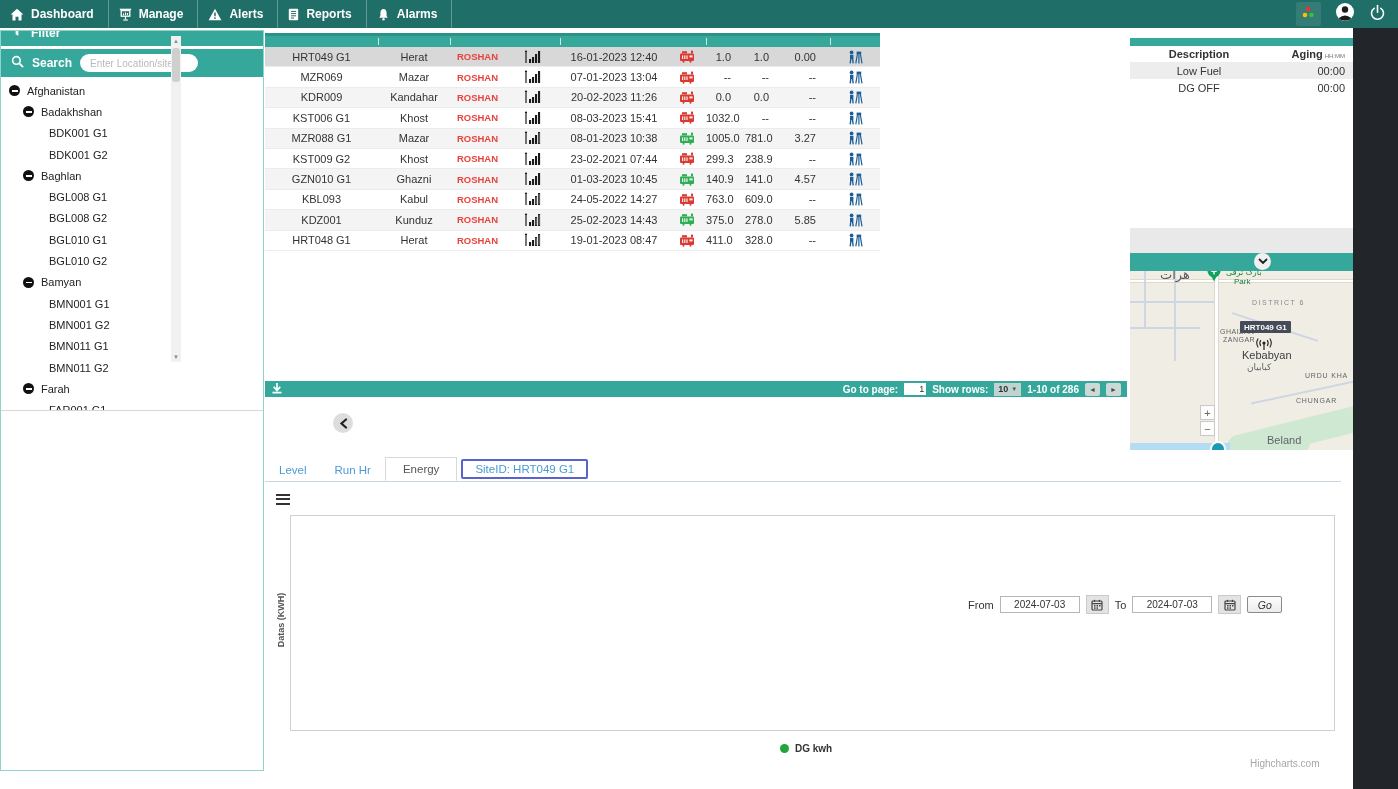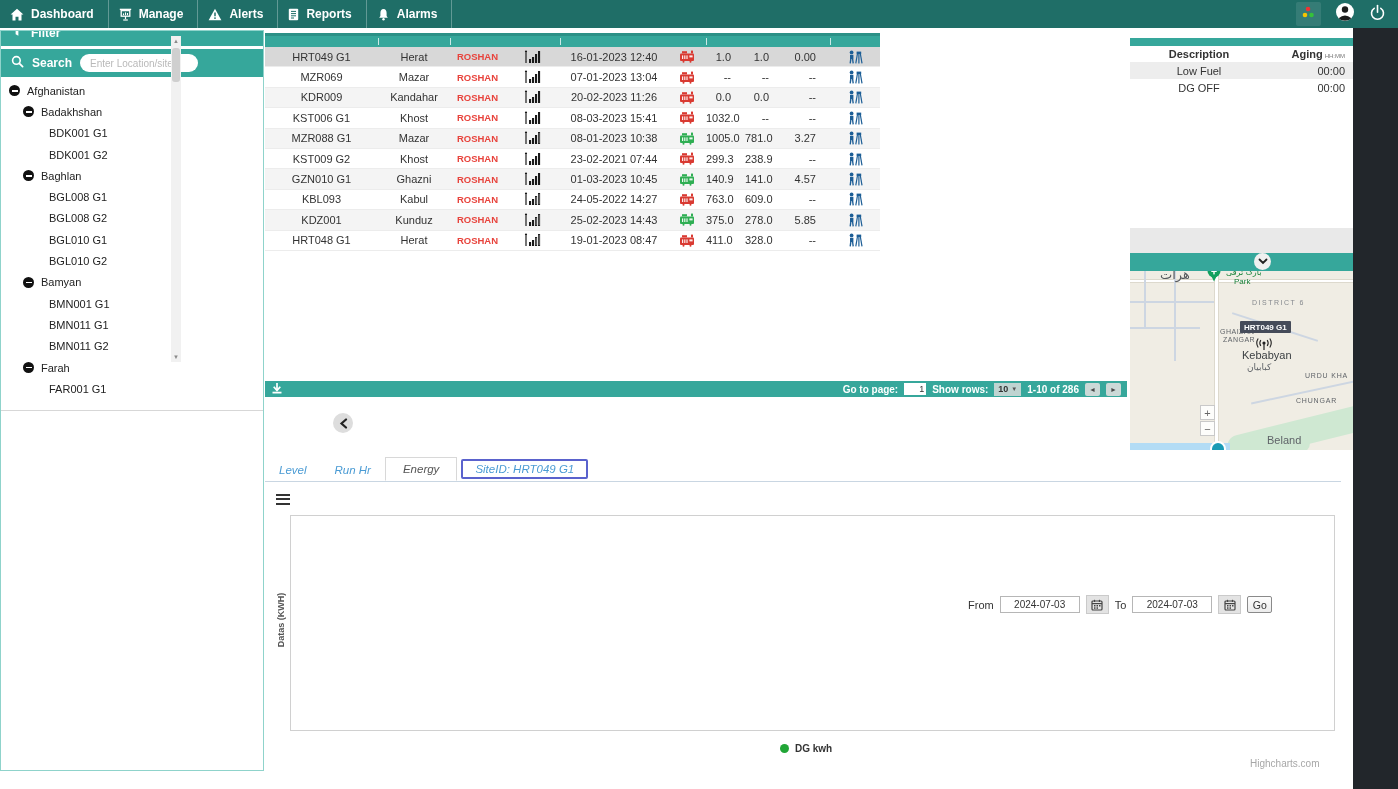--- a/index.html
+++ b/index.html
@@ -69,35 +69,35 @@
     display:flex; align-items:center; gap:3px; padding:0 4px; cursor:pointer; }
   .rows-dd .caret { font-size:6px; color:#555; }
   .pg-btn { width:15px; height:13px; background:#ccd9d7; color:#4a4a4a; font-size:7px;
     display:flex; align-items:center; justify-content:center; border-radius:2px; cursor:pointer; }
 
   
   .back-btn { position:absolute; left:333px; top:413px; width:20px; height:20px; border-radius:50%;
     background:#ddd; display:flex; align-items:center; justify-content:center; cursor:pointer; z-index:10; }
   .tabs { position:absolute; left:265px; top:458px; width:1076px; height:24px; border-bottom:1px solid #c9d6e2;
     display:flex; align-items:flex-end; z-index:10; }
-  .tab { font-size:11.5px; color:#4a9bd4; padding:5px 14px; cursor:pointer;font-style:italic; }
+  .tab { font-size:11.5px; color:#4a9bd4; padding:5px 14px; cursor:pointer; }
   .tab.active { color:#555; background:#fff; border:1px solid #d8d8d8; border-bottom:1px solid #fff; padding:5px 17px; }
   .tab.outlined { border:2px solid #5a62cd; border-radius:2px; margin:0 0 2px 4px; padding:2px 12px; }
   .chart-menu { position:absolute; left:276px; top:494px; width:14px; height:12px; cursor:pointer; z-index:10; }
   .chart-menu span { display:block; height:2px; background:#333; margin-bottom:2.4px; }
   .plot { position:absolute; left:290px; top:515px; width:1045px; height:216px; border:1px solid #d0d0d0; background:#fff; z-index:5; }
   .ylabel { position:absolute; left:221px; top:615px; width:120px; text-align:center; font-size:9px; font-weight:700;
     color:#555; transform:rotate(-90deg); z-index:6; }
   .range-ctl { position:absolute; left:968px; top:595px; display:flex; align-items:center; gap:6px; z-index:8;
     font-size:11px; color:#333; }
   .date-input { width:80px; height:17px; border:1px solid #b6b6b6; font-size:10px; text-align:center; color:#333; }
   .cal-btn { width:23px; height:19px; background:#e3e3e3; border:1px solid #cacaca; display:flex;
     align-items:center; justify-content:center; cursor:pointer; }
-  .go-btn { width:25px; height:17px; border:1px solid #8a8a8a; border-radius:2px; font-size:10.5px; color:#333;
-    background:linear-gradient(#fdfdfd,#ececec); display:flex; align-items:center; justify-content:center; cursor:pointer; }
+  .go-btn { width:35px; height:17px; border:1px solid #8a8a8a; border-radius:2px; font-size:10.5px; color:#333;
+    background:linear-gradient(#fdfdfd,#ececec); display:flex; align-items:center; justify-content:center; cursor:pointer;font-style:italic; }
   .legend { position:absolute; left:780px; top:743px; display:flex; align-items:center; gap:6px; z-index:6;justify-content:space-between; }
   .legend .dot { width:9px; height:9px; border-radius:50%; }
   .legend .txt { font-size:10px; color:#333; font-weight:700; }
   .credits { position:absolute; left:1250px; top:758px; width:85px; text-align:left; font-size:10px; color:#a7a7a7; z-index:6; }
 
   
   .alarm { position:absolute; left:1130px; top:38px; width:223px; z-index:10; font-size:11px; color:#333; }
   .alarm .strip { height:8px; background:#36a79b; }
   .alarm .hrow { display:flex; height:16px; align-items:center; font-weight:700; }
   .alarm .drow { display:flex; height:17px; align-items:center; }
@@ -267,20 +267,23 @@
         </div>
         <div class="tree-item" style="padding-left:48px">
           <span>BGL010 G2</span>
         </div>
         <div class="tree-item" style="padding-left:22px">
           <span class="minus-ico"></span>
           <span>Bamyan</span>
         </div>
         <div class="tree-item" style="padding-left:48px">
           <span>BMN001 G1</span>
+        </div>
+        <div class="tree-item" style="padding-left:48px">
+          <span>BMN001 G2</span>
         </div>
         <div class="tree-item" style="padding-left:48px">
           <span>BMN011 G1</span>
         </div>
         <div class="tree-item" style="padding-left:48px">
           <span>BMN011 G2</span>
         </div>
         <div class="tree-item" style="padding-left:22px">
           <span class="minus-ico"></span>
           <span>Farah</span>

